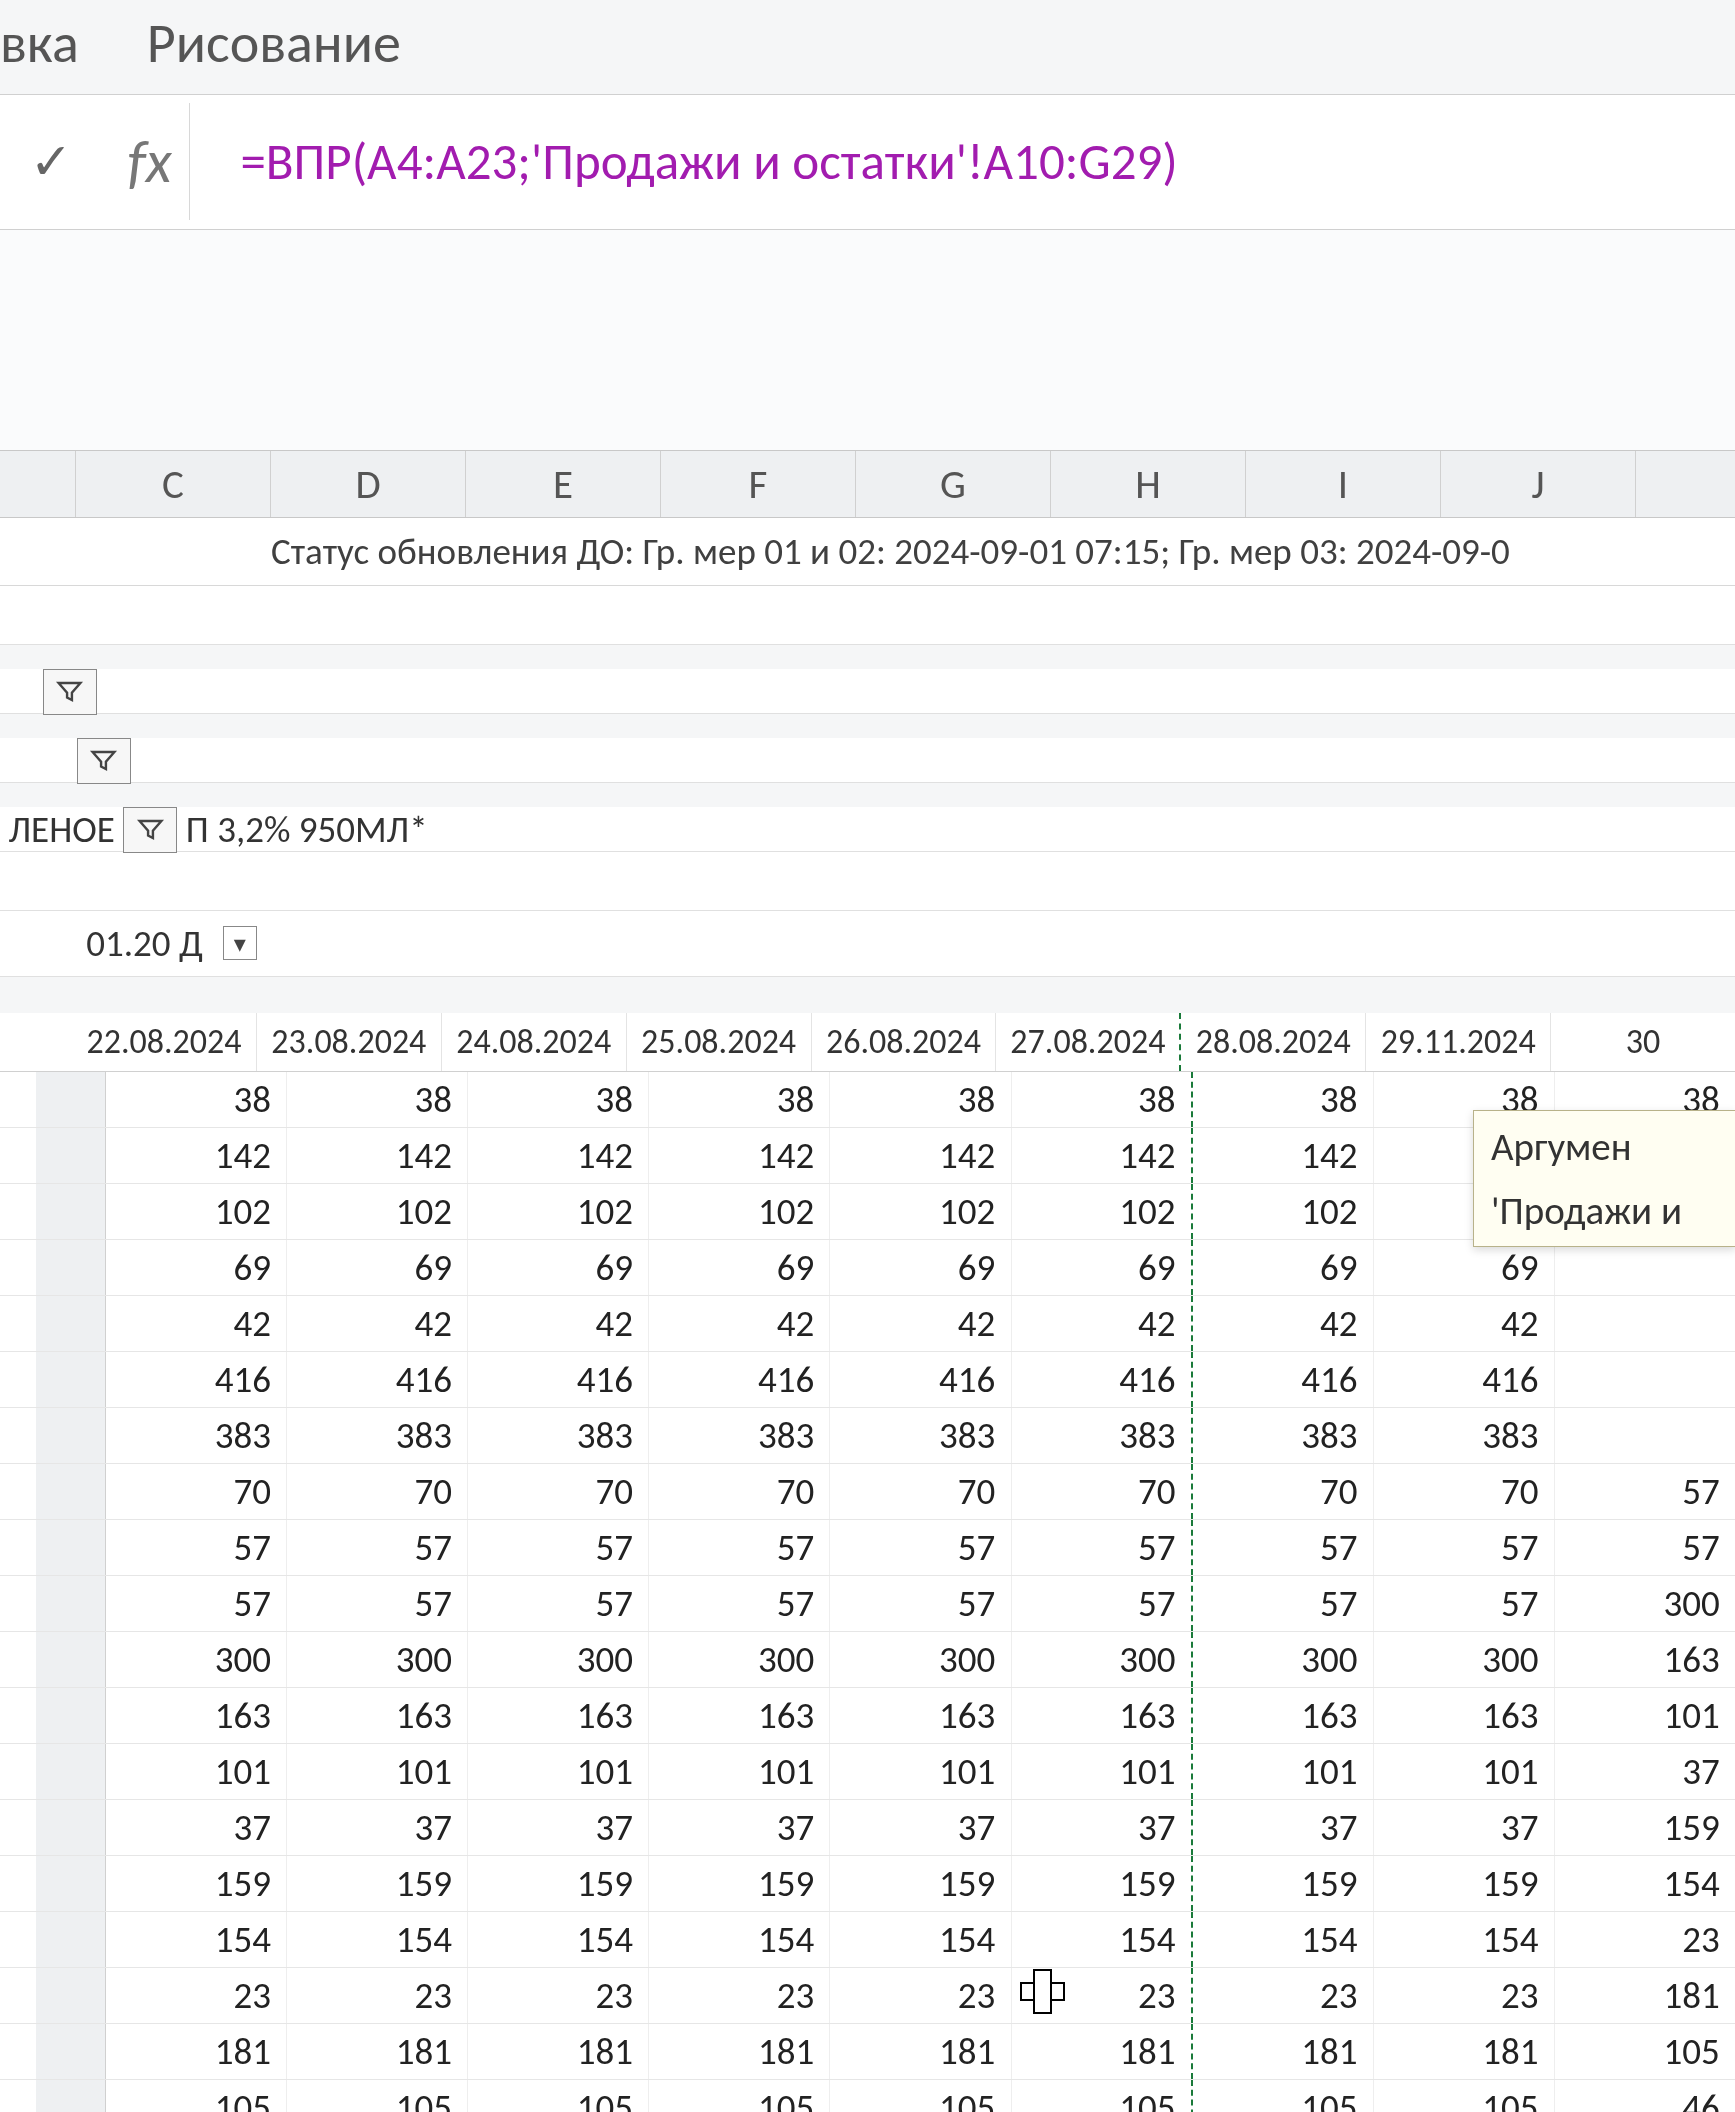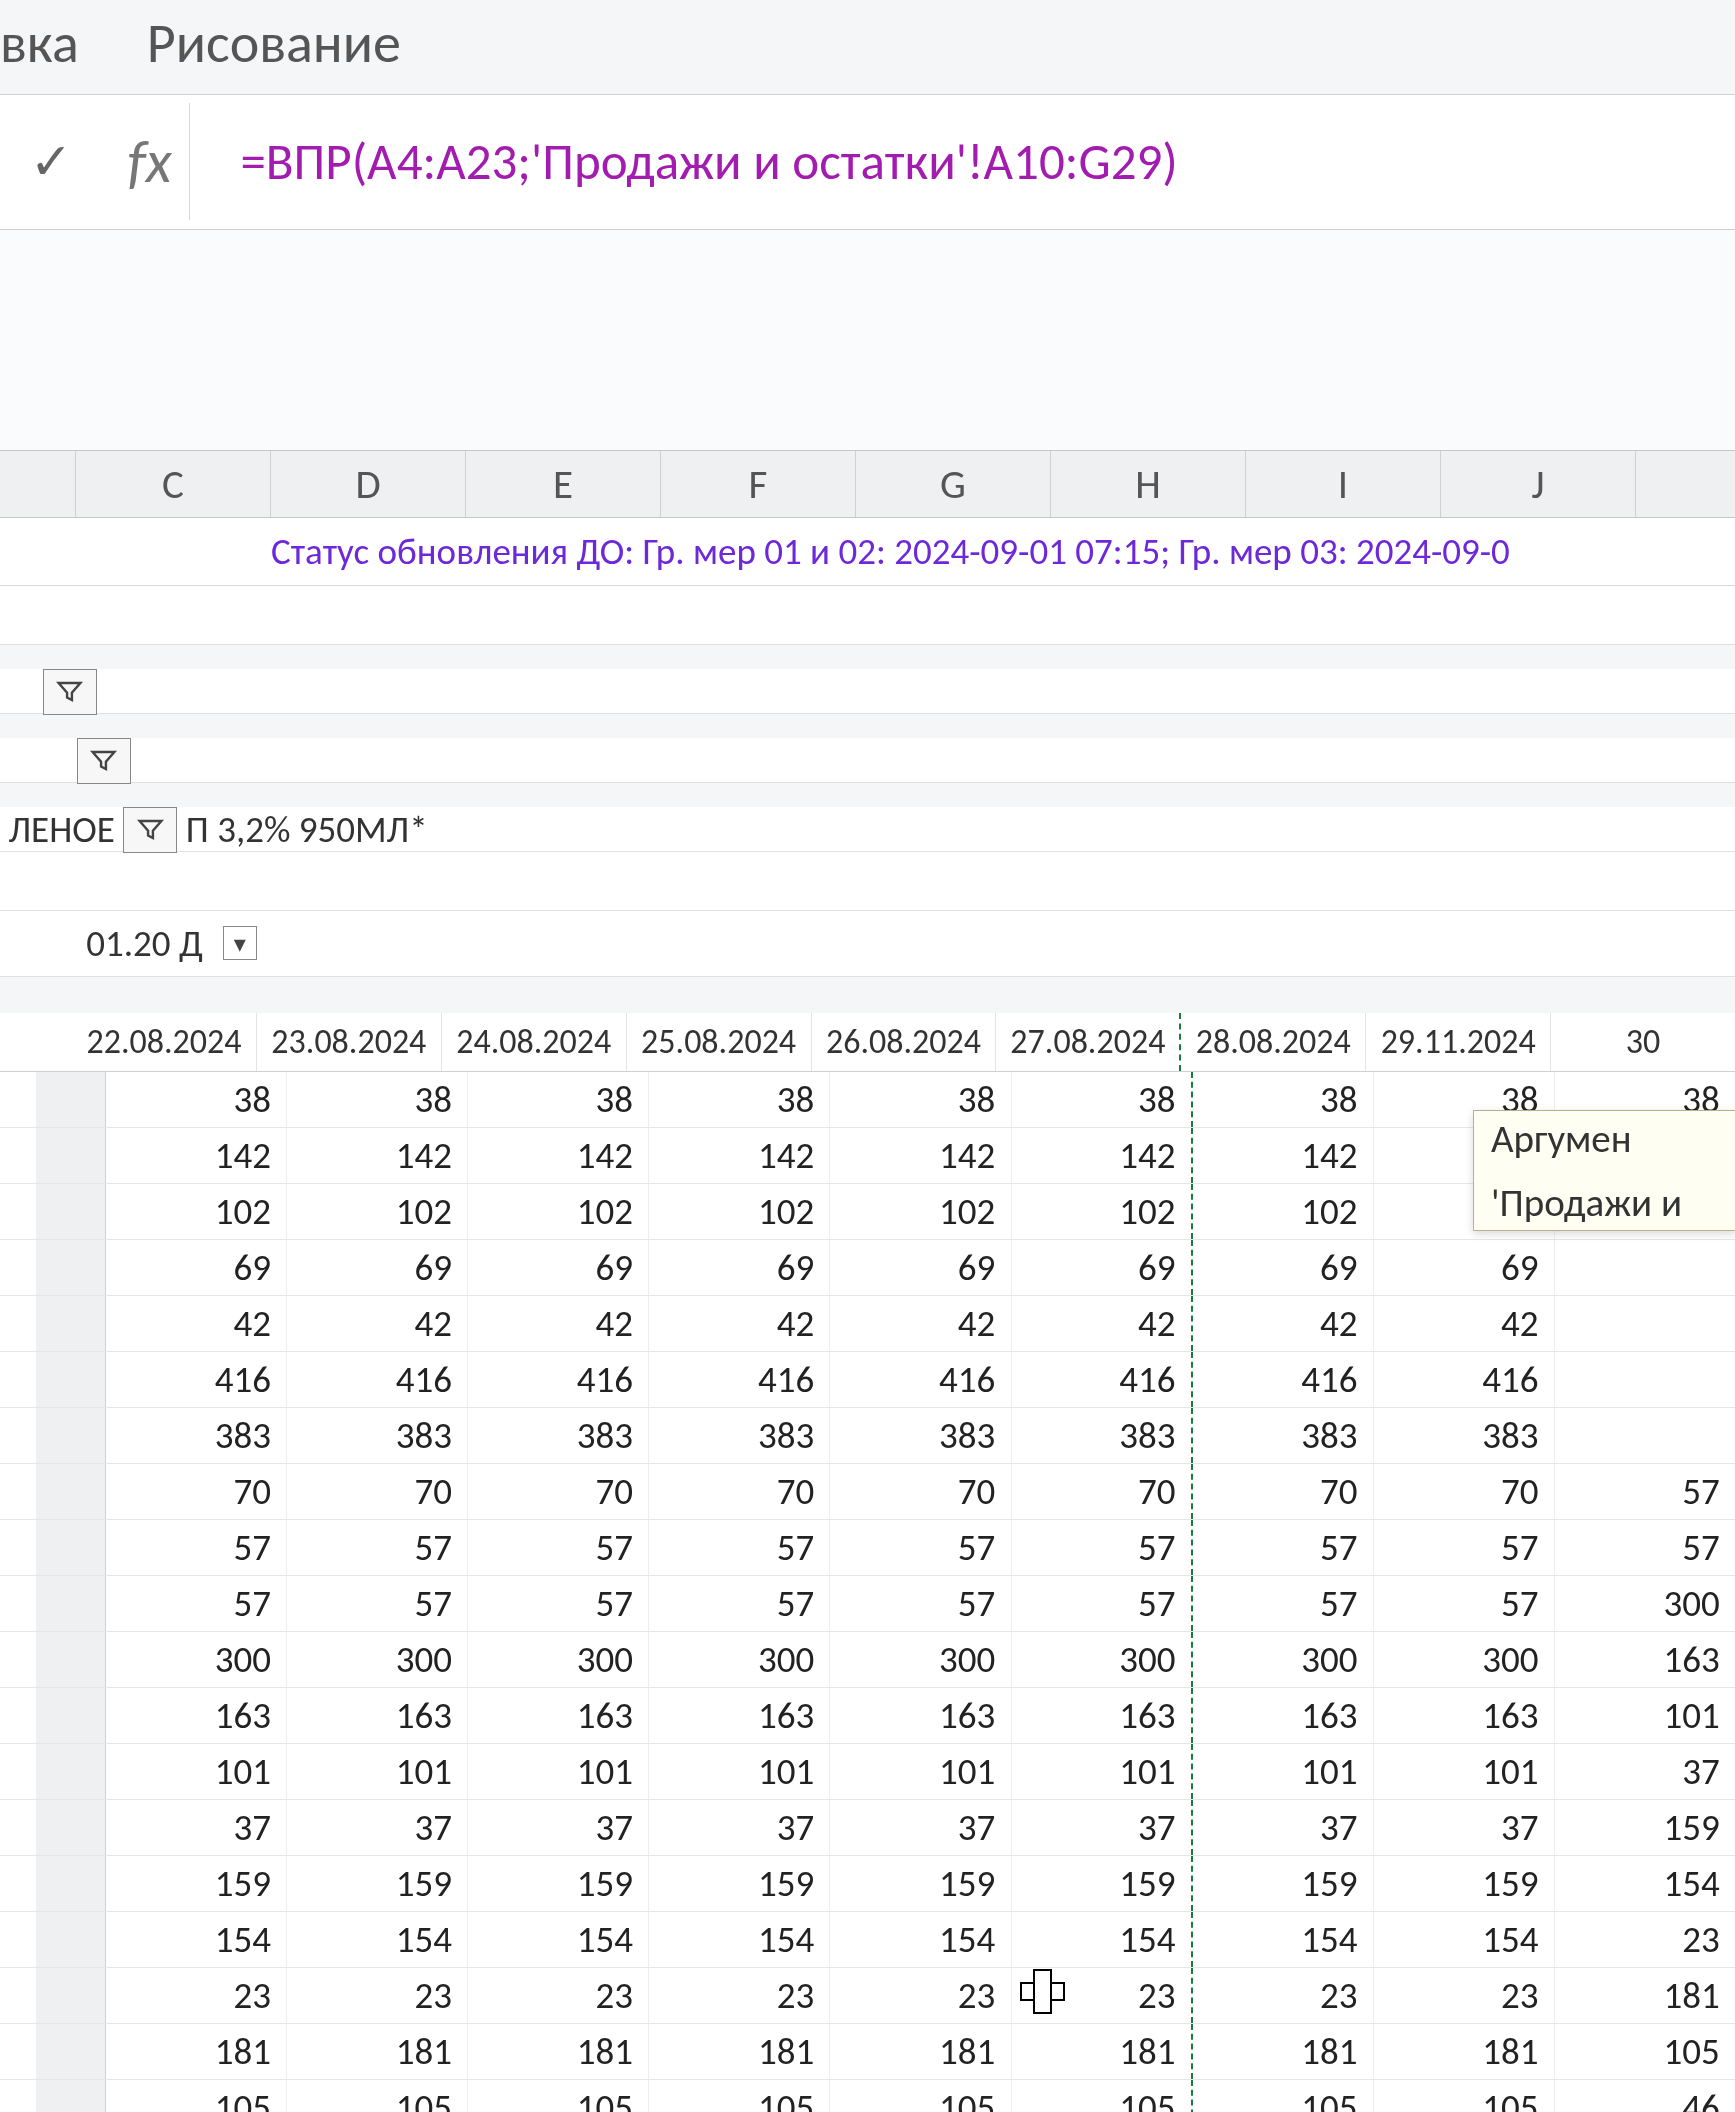--- a/index.html
+++ b/index.html
@@ -79,21 +79,21 @@
   .col-h:first-child { width: 76px; }
   .status-row {
     display: flex;
     height: 68px;
     border-bottom: 0.8px solid #d8d8d8;
     background: #fff;
   }
   .status-cell {
     padding-left: 271px;
     font-size: 37px;
-    color: #6d28d9;
+    color: #404040;
     display: flex;
     align-items: center;
     white-space: nowrap;
   }
   .blank-row {
     height: 59px;
     border-bottom: 0.8px solid #e0e0e0;
     background: #fff;
   }
   .filter-row {
@@ -209,21 +209,21 @@
   }
   .cursor-cross::before { width: 41px; height: 15.3px; }
   .cursor-cross::after  { width: 15.3px; height: 41px; }
   .tooltip-box {
     position: absolute;
     right: 0;
     top: 1110px;
     width: 263px;
     background: #fffef2;
     border: 1.7px solid #b8b28a;
-    padding: 4px 17px;
+    padding: 12px 17px;
     font-size: 39px;
     color: #333;
     box-shadow: 0 3.4px 8.5px rgba(0,0,0,.15);
   }
   .tooltip-box .tt-title { margin-bottom: 17px; }
 </style>
 </head>
 <body>
 
 <div class="ribbon-tabs">

